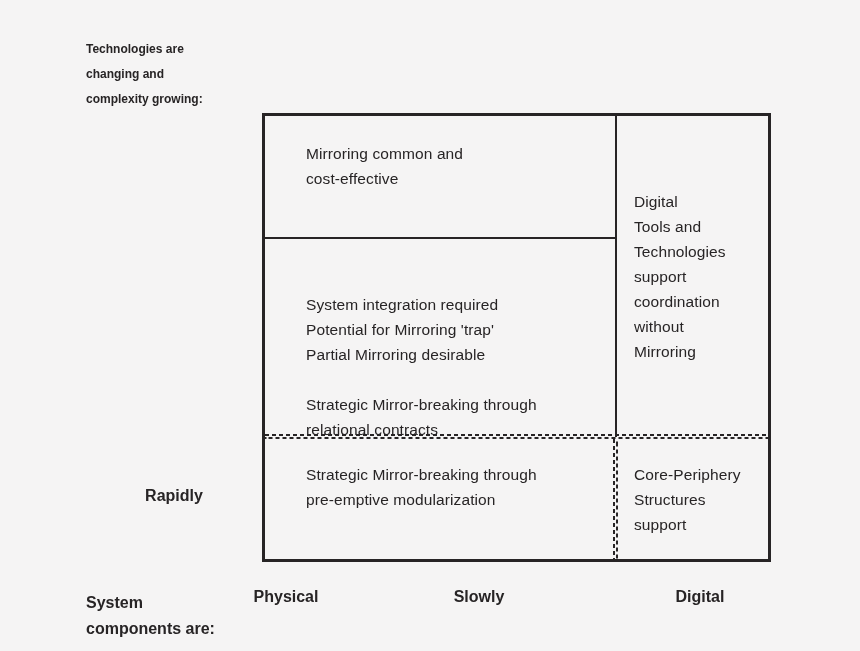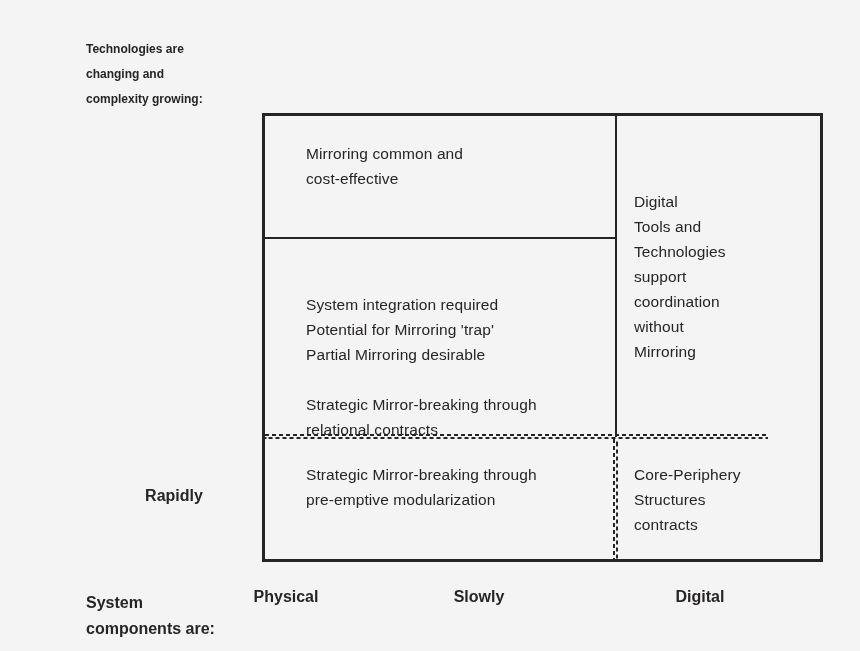--- a/index.html
+++ b/index.html
@@ -28,21 +28,21 @@
     left: 86px; width: 176px;
     text-align: center;
     font-size: 16px;
     font-weight: bold;
   }
   .ylabel.slowly  { top: 141px; }
   .ylabel.rapidly { top: 487px; }
 
   .matrix-box {
     left: 262px; top: 113px;
-    width: 561px; height: 449px;
+    width: 509px; height: 449px;
     border: 3px solid #272425;
     box-sizing: border-box;
   }
   .h-solid {
     left: 0; top: 121px;
     width: 350px; height: 2px;
     background: #272425;
   }
   .v-solid {
     left: 350px; top: 0;
@@ -142,21 +142,21 @@
 support
 coordination
 without
 Mirroring</div>
 
     <div class="cell pre abs cell-bottom-left">Strategic Mirror-breaking through
 pre-emptive modularization</div>
 
     <div class="cell pre abs cell-bottom-right">Core-Periphery
 Structures
-contracts</div>
+support</div>
   </div>
 
   <div class="xaxis-title pre abs">System
 components are:</div>
 
   <div class="xlabel physical abs">Physical</div>
 
   <div class="xlabel mixed abs">Slowly</div>
 
   <div class="xlabel digital abs">Digital</div>

